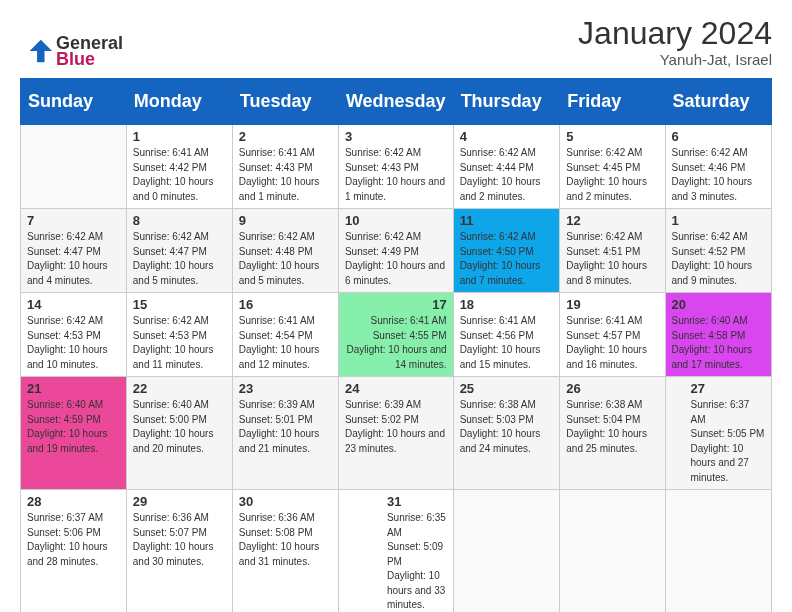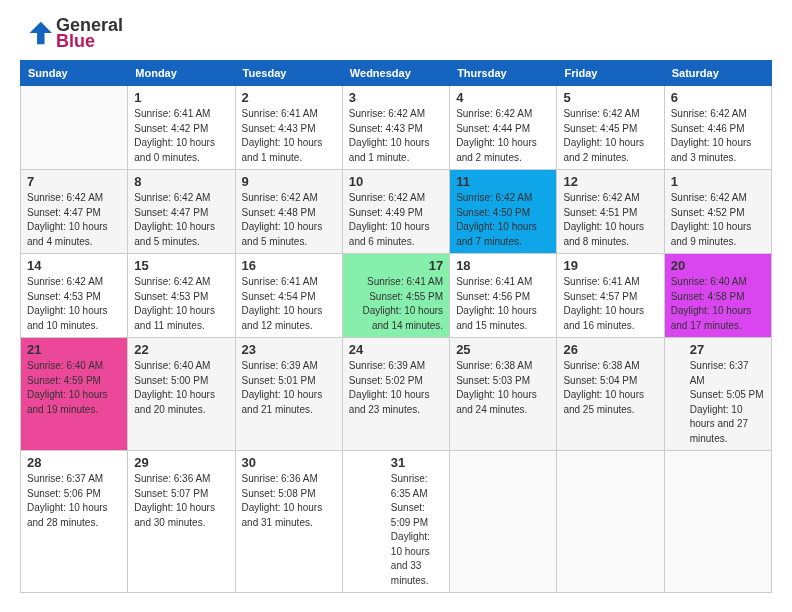--- a/index.html
+++ b/index.html
@@ -20,21 +20,21 @@
       display: flex;
       justify-content: space-between;
       align-items: flex-start;
       margin-bottom: 10px;
     }
     .logo {
       display: flex;
       align-items: flex-end;
       gap: 2px;
     }
-    .logo-general { color: #333; }
+    .logo-general { color: #333; margin-top: 18px; }
     .logo-blue { color: #1565c0; }
     .logo-icon {
       width: 28px;
       height: 28px;
       margin-left: 4px;
     }
     .title-block {
       text-align: right;
     }
     .month-title {
@@ -49,22 +49,22 @@
     }
     .calendar {
       width: 100%;
       border-collapse: collapse;
       font-size: 11px;
     }
     .calendar th {
       background-color: #1565c0;
       color: #fff;
       text-align: left;
-      padding: 6px 7px;
-      font-size: 11px;
+      padding: 12px 7px;
+      font-size: 18px;
       font-weight: 600;
       border: 1px solid #1565c0;
       margin-top: 44px;
     }
     .calendar td {
       border: 1px solid #ccc;
       vertical-align: top;
       padding: 4px 6px;
       height: 78px;
       width: calc(100% / 7);
@@ -93,20 +93,24 @@
       <div>
         <svg class="logo-icon" viewBox="0 0 30 30" width="36" height="36">
           <polygon points="18,4 30,16 22,16 22,28 14,28 14,16 6,16" fill="#1565c0"></polygon>
         </svg>
       </div>
       <div style="line-height:1; margin-left:2px;">
         <span class="logo-general" style="font-size:18px;font-weight:bold;color:#333;display:block;">General</span>
         <span class="logo-blue" style="font-size:18px;font-weight:bold;color:#be185d;display:block;margin-top:-2px;">Blue</span>
       </div>
     </div>
+    <div class="title-block">
+      <div class="month-title">January 2024</div>
+      <div class="location">Yanuh-Jat, Israel</div>
+    </div>
   </div>
 
   <table class="calendar">
     <thead>
       <tr>
       <th>Sunday</th>
           <th>Monday</th>
           <th>Tuesday</th>
           <th>Wednesday</th>
           <th>Thursday</th>

